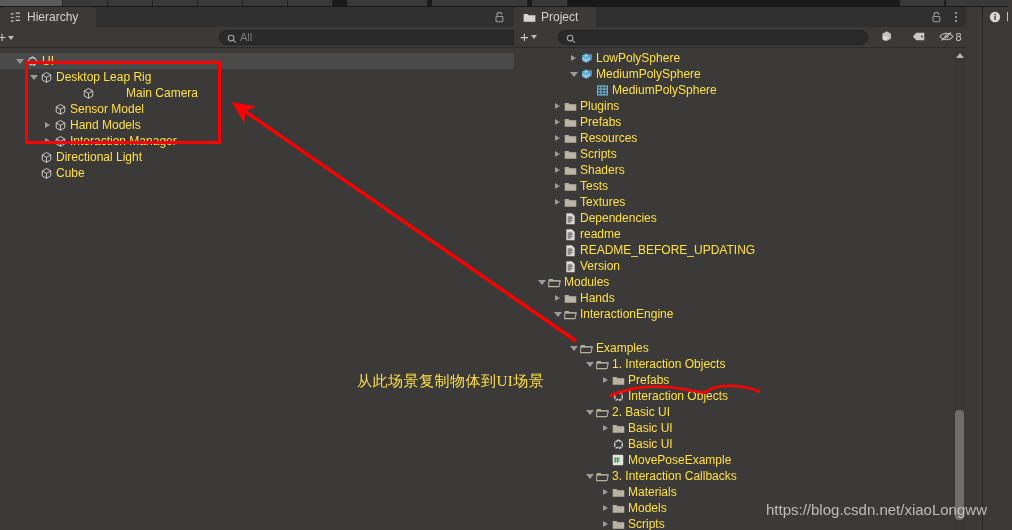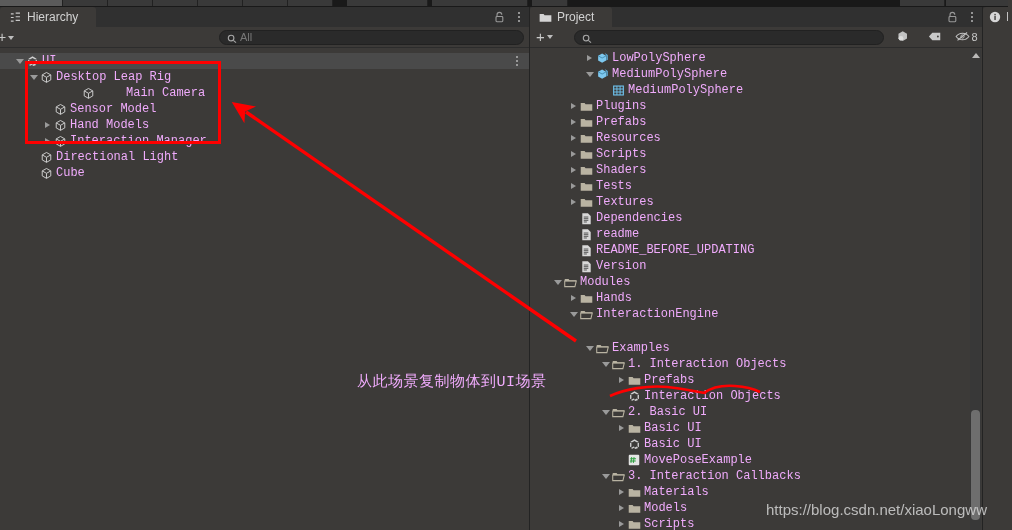--- a/index.html
+++ b/index.html
@@ -13,21 +13,21 @@
   #root{position:relative;width:1008px;height:530px;overflow:hidden;}
 
   
   .topstrip{position:absolute;left:0;top:0;width:1012px;height:7px;background:#191919;}
   .tb-btn{position:absolute;top:0;height:6px;background:#393939;border-right:1px solid #212121;}
   .tb-btn.active{background:#5b5b5b;}
 
   
   .panel{position:absolute;background:#3c3a38;}
   #hierarchy{left:0;top:7px;width:529px;height:523px;}
-  #project{left:530px;top:7px;width:452px;height:523px;}
+  #project{left:514px;top:7px;width:452px;height:523px;}
   #inspector{left:983px;top:7px;width:29px;height:523px;background:#3c3a38;}
 
   .panel-sep{position:absolute;left:529px;top:7px;width:1px;height:523px;background:#232323;}
   .panel-sep2{position:absolute;left:982px;top:7px;width:1px;height:523px;background:#232323;}
 
   
   .tabbar{position:absolute;left:0;top:0;height:20px;width:100%;background:#303030;}
   .tab{position:absolute;left:0;top:0;height:20px;background:#3c3a38;
        display:flex;align-items:center;gap:5px;padding:0 11px 0 9px;
        border-top-left-radius:3px;border-top-right-radius:3px;
@@ -51,42 +51,42 @@
   .plusbtn{position:absolute;display:flex;align-items:center;gap:2px;color:#c9c9c9;}
   .caret-d{width:0;height:0;border-left:3.5px solid transparent;border-right:3.5px solid transparent;
            border-top:4px solid #bdbdbd;}
 
   .icobtn{position:absolute;height:17px;display:flex;align-items:center;justify-content:center;
           background:#3c3a38;box-sizing:border-box;}
 
   
   .treearea{position:absolute;left:0;right:0;overflow:hidden;}
   .row{position:relative;height:16px;display:flex;align-items:center;white-space:nowrap;
-       font-size:12px;color:#f0abfc;box-sizing:border-box;font-family:Liberation Mono, monospace;}
+       font-size:12px;color:#fde047;box-sizing:border-box;}
   .row.sel{background:#4a4a4a;}
   .row .foldout{width:11px;height:16px;flex:none;display:flex;align-items:center;justify-content:center;}
   .tri-r{width:0;height:0;border-top:3.5px solid transparent;border-bottom:3.5px solid transparent;border-left:5px solid #9a9a9a;}
   .tri-d{width:0;height:0;border-left:4px solid transparent;border-right:4px solid transparent;border-top:5px solid #9a9a9a;}
   .row .ic{width:14px;height:14px;flex:none;margin-right:3px;display:flex;align-items:center;justify-content:center;}
   .row .nm{line-height:16px;}
 
   .rowmenu{position:absolute;right:6px;top:0;height:16px;display:flex;align-items:center;}
 
   
   .vscroll{position:absolute;width:13px;background:#3c3a38;}
   .vscroll .track{position:absolute;left:1px;top:0;width:11px;height:100%;background:#383838;}
   .vscroll .up{position:absolute;left:3px;top:3px;width:0;height:0;
     border-left:4px solid transparent;border-right:4px solid transparent;border-bottom:5px solid #b8b8b8;}
   .vscroll .thumb{position:absolute;left:2px;width:9px;background:#6e6e6e;border-radius:4px;}
 
   
   .annot-rect{position:absolute;border:3px solid #fe0000;box-sizing:border-box;pointer-events:none;}
   .annot-svg{position:absolute;left:0;top:0;width:1012px;height:530px;pointer-events:none;}
-  .annot-text{position:absolute;color:#f0abfc;font-size:15px;letter-spacing:.5px;white-space:nowrap;
-              font-family:Liberation Mono, monospace;}
+  .annot-text{position:absolute;color:#fde047;font-size:15px;letter-spacing:.5px;white-space:nowrap;
+              font-family:Liberation Serif, serif;}
   .watermark{position:absolute;color:#d8d8d8;font-size:15px;opacity:.82;white-space:nowrap;
              font-family:"Liberation Sans",sans-serif;}
 </style>
 </head>
 <body>
 
 <div id="root">
 
   <div class="topstrip">
     <div class="tb-btn active" style="left:0px;width:62px;"></div>

